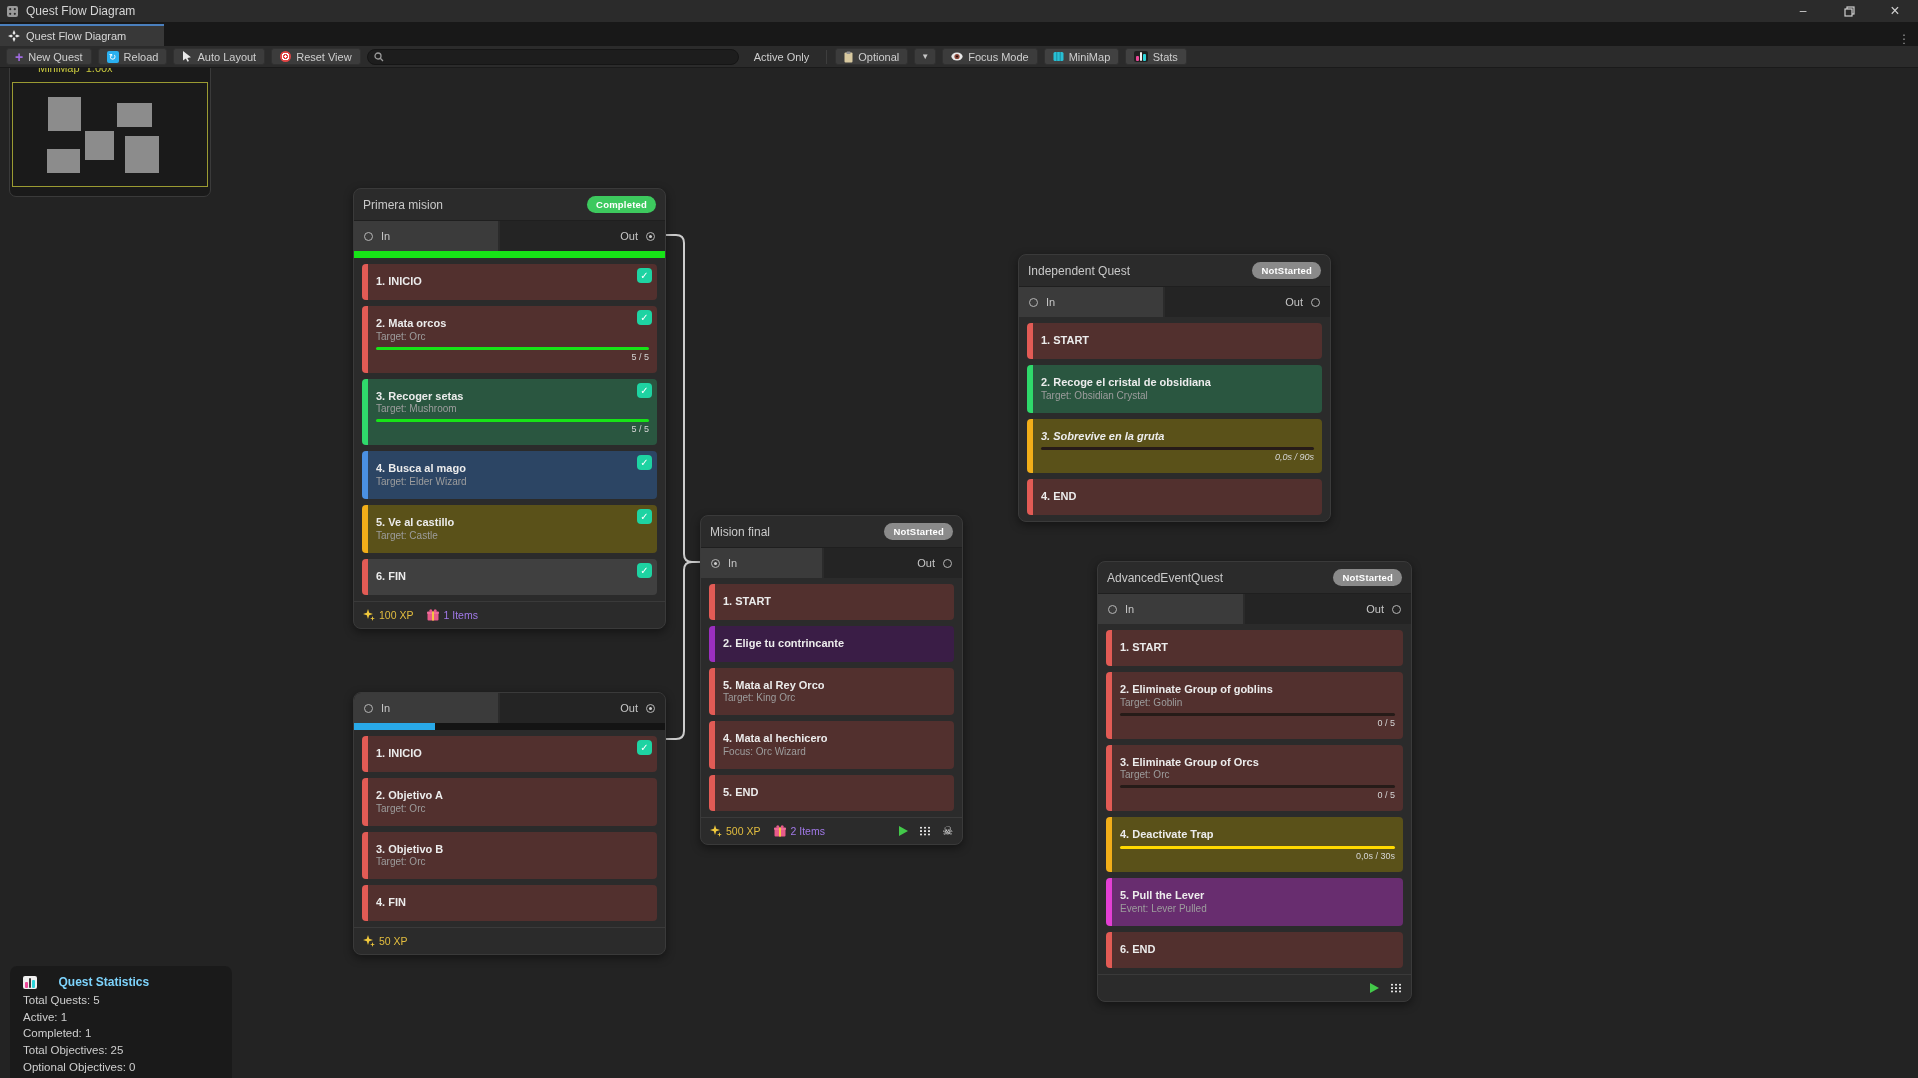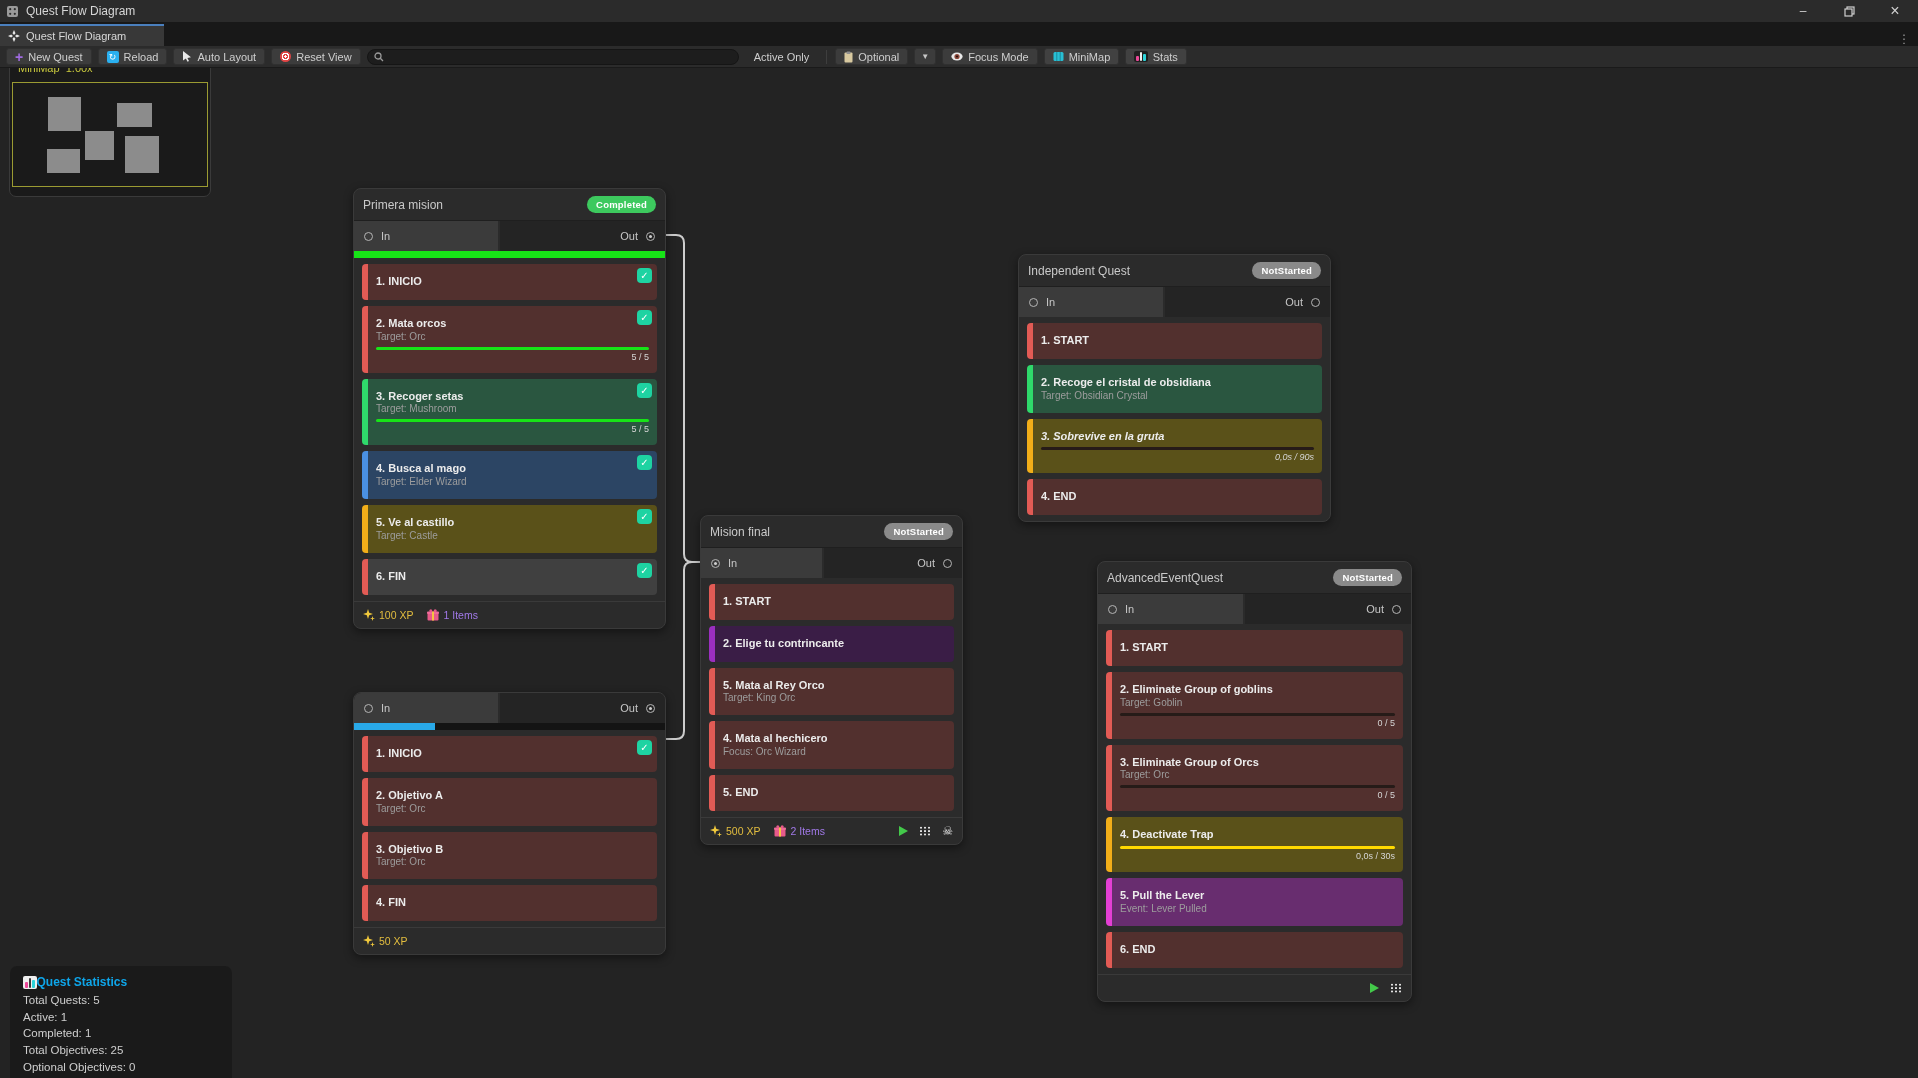--- a/index.html
+++ b/index.html
@@ -83,30 +83,30 @@
   .foot-icons { margin-left:auto; display:flex; align-items:center; gap:11px; }
   .icon-play { width:0; height:0; border-left:9px solid #43c94a;
     border-top:5px solid transparent; border-bottom:5px solid transparent; }
   .icon-grid { width:12px; height:10px;
     background:radial-gradient(circle, #e0e0e0 1px, transparent 1.3px); background-size:4px 3.4px; }
   .icon-skull { color:#e0e0e0; font-size:12px; line-height:12px; }
 
   
   .minimap { position:absolute; left:9px; top:56px; width:202px; height:141px;
     background:rgba(26,26,26,.92); border:1px solid #3a3a3a; border-radius:7px; z-index:5; }
-  .minimap-label { position:absolute; left:8px; top:5px; font-size:11px; color:#c9c93e; }
+  .minimap-label { position:absolute; left:28px; top:5px; font-size:11px; color:#c9c93e; }
   .minimap-view { position:absolute; left:2px; top:25px; width:196px; height:105px;
     border:1px solid #9b9b32; }
   .mm-node { position:absolute; background:#8c8c8c; }
 
   
   .statsbox { position:absolute; left:10px; top:966px; width:222px;
     background:rgba(26,26,26,.95); border-radius:7px; padding:9px 13px; z-index:5; }
-  .statsbox .sb-title { font-size:12px; font-weight:bold; color:#0ea5e9;
-    display:flex; align-items:center; gap:0; margin-bottom:3px; }
+  .statsbox .sb-title { font-size:12px; font-weight:bold; color:#7dd3fc;
+    display:flex; align-items:center; gap:22px; margin-bottom:3px; }
   .sb-line { font-size:11.5px; color:#cfcfcf; line-height:1.45; }
 
   .chart-ic { display:inline-flex; align-items:flex-end; gap:1px; height:11px;
     background:#1f1f1f; border-radius:2px; padding:1px 2px; }
   .chart-ic i { display:block; width:2.5px; border-radius:1px; }
 </style>
 </head>
 <body>
 
 <div class="titlebar">

